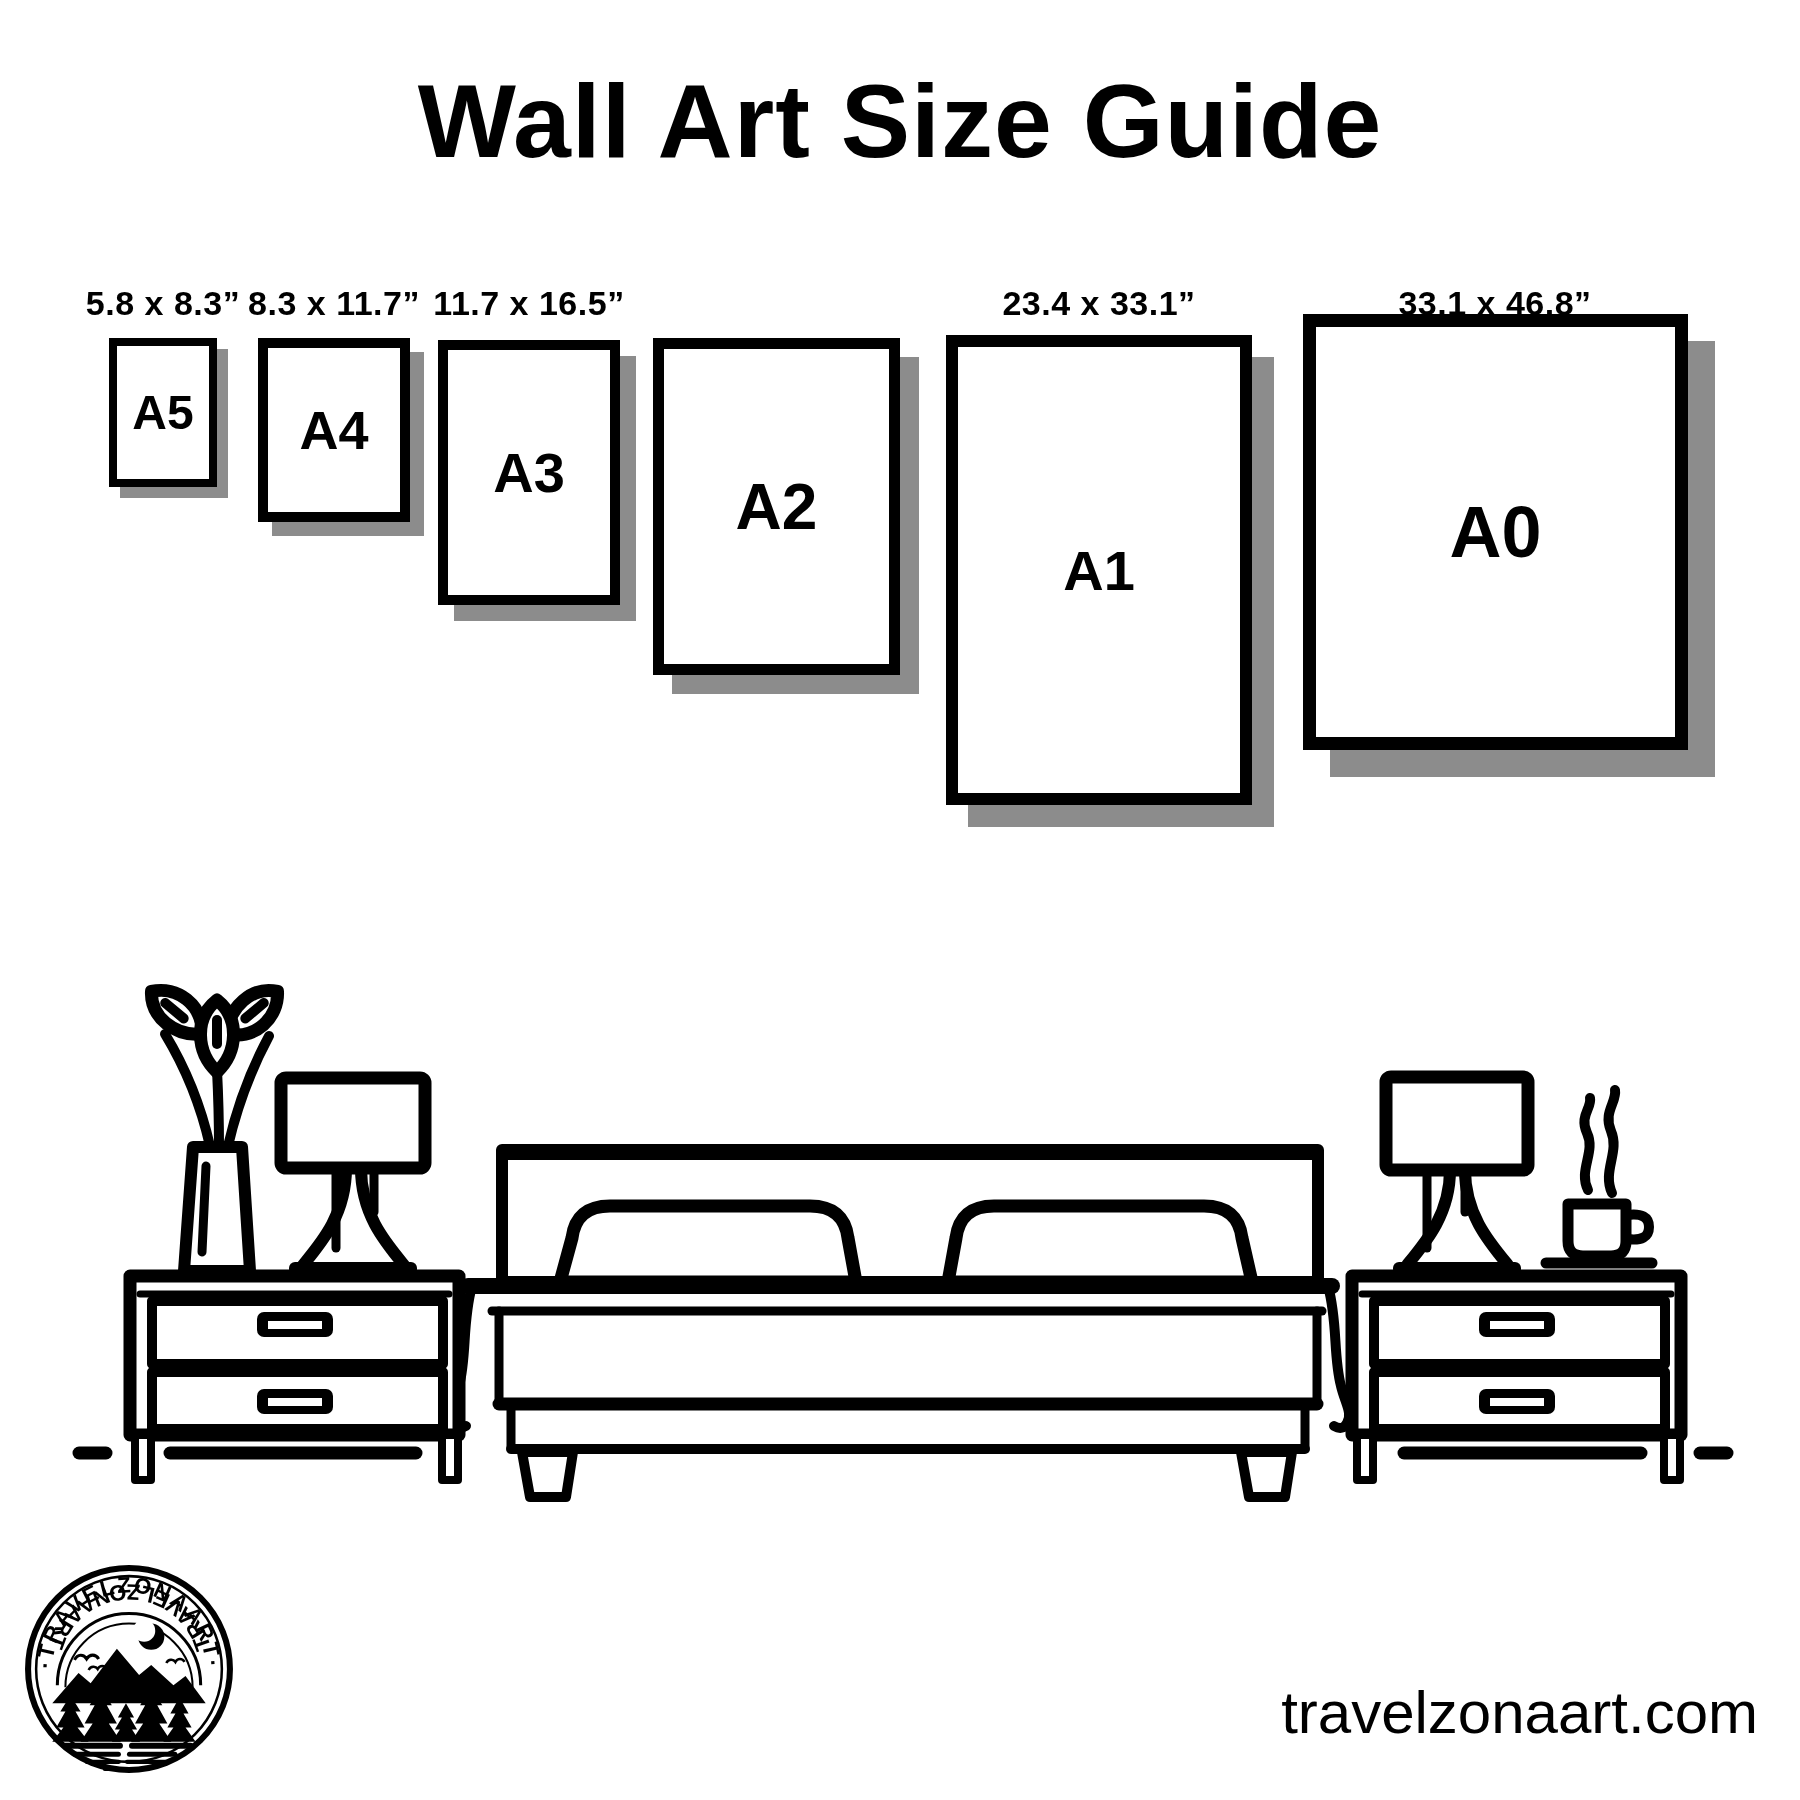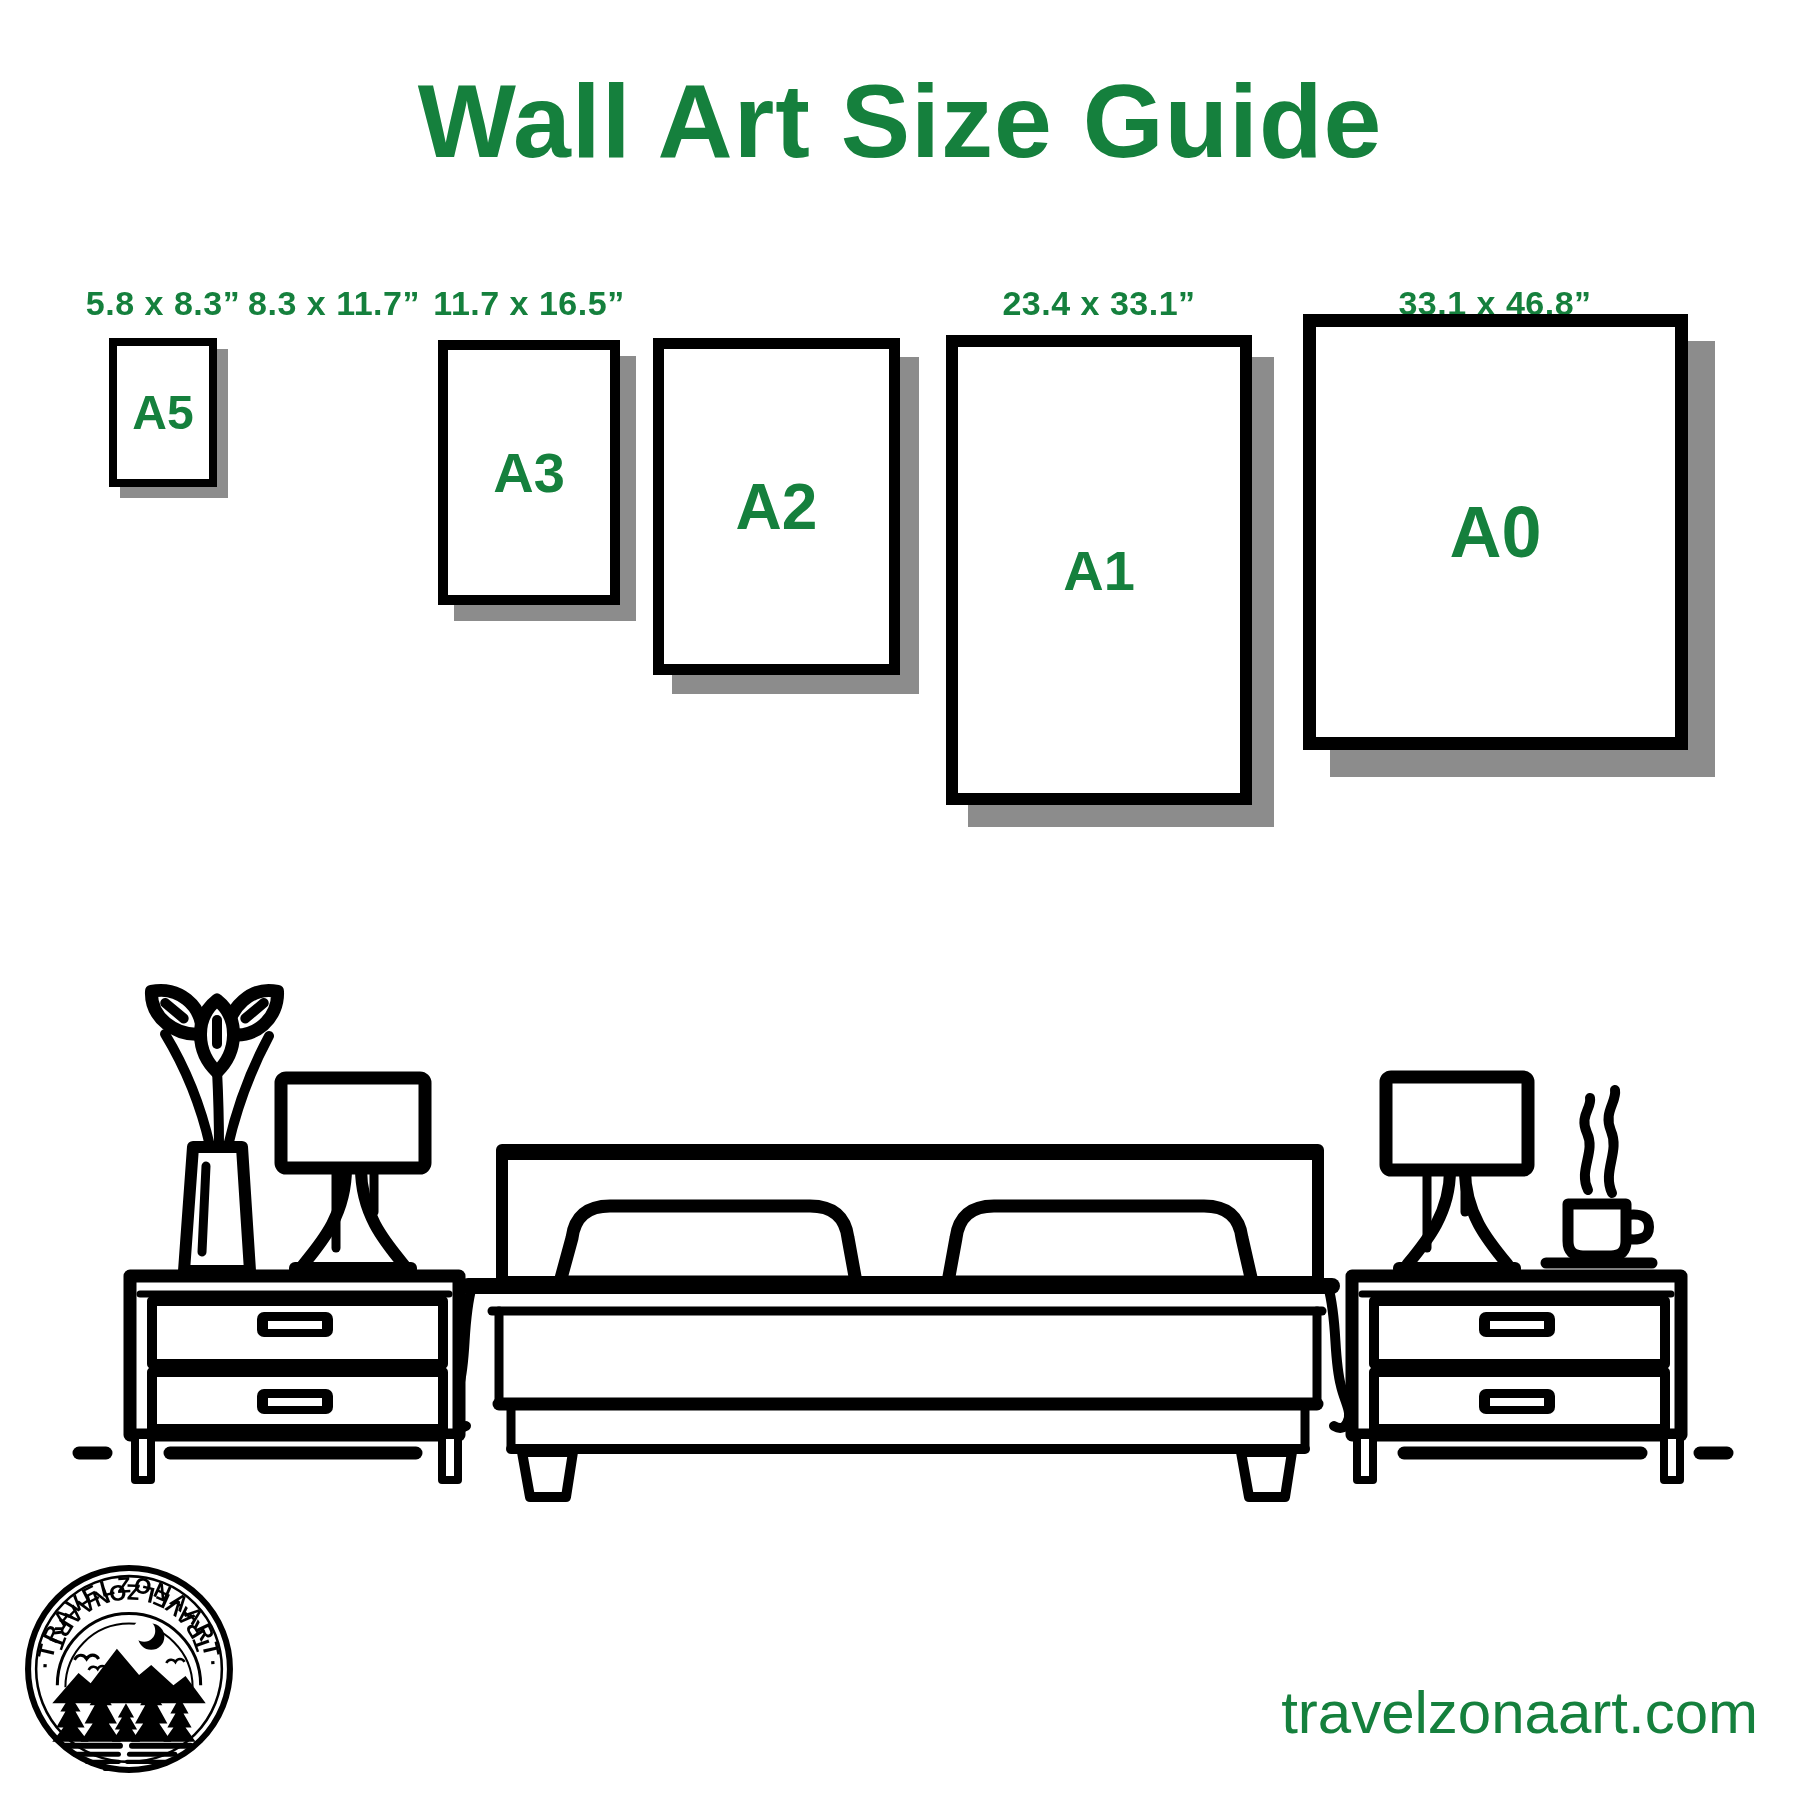--- a/index.html
+++ b/index.html
@@ -1,18 +1,18 @@
 <!DOCTYPE html>
 <html><head>
 <meta charset="utf-8">
 <style>
   html,body{margin:0;padding:0;background:#fff;}
   .canvas{
     position:relative;width:1800px;height:1800px;background:#fff;overflow:hidden;
-    font-family:"Liberation Sans",sans-serif;color:#15803d;
+    font-family:"Liberation Sans",sans-serif;color:#000000;
   }
   
   .page-title{
     position:absolute;left:0;top:62px;width:1800px;text-align:center;
     font-size:104px;font-weight:700;letter-spacing:1px;
   }
   
   .dl{
     position:absolute;top:284px;width:400px;text-align:center;
     font-size:34px;font-weight:700;letter-spacing:0.5px;
@@ -48,20 +48,23 @@
   <div class="page-title">Wall Art Size Guide</div>
 
   <div class="dl dl-a5">5.8 x 8.3”</div>
   <div class="dl dl-a4">8.3 x 11.7”</div>
   <div class="dl dl-a3">11.7 x 16.5”</div>
   <div class="dl dl-a1">23.4 x 33.1”</div>
   <div class="dl dl-a0">33.1 x 46.8”</div>
 
   <div class="frame f-a5">
       <span>A5</span>
+    </div>
+  <div class="frame f-a4">
+      <span>A4</span>
     </div>
   <div class="frame f-a3">
       <span>A3</span>
     </div>
   <div class="frame f-a2">
       <span>A2</span>
     </div>
   <div class="frame f-a1">
       <span>A1</span>
     </div>

